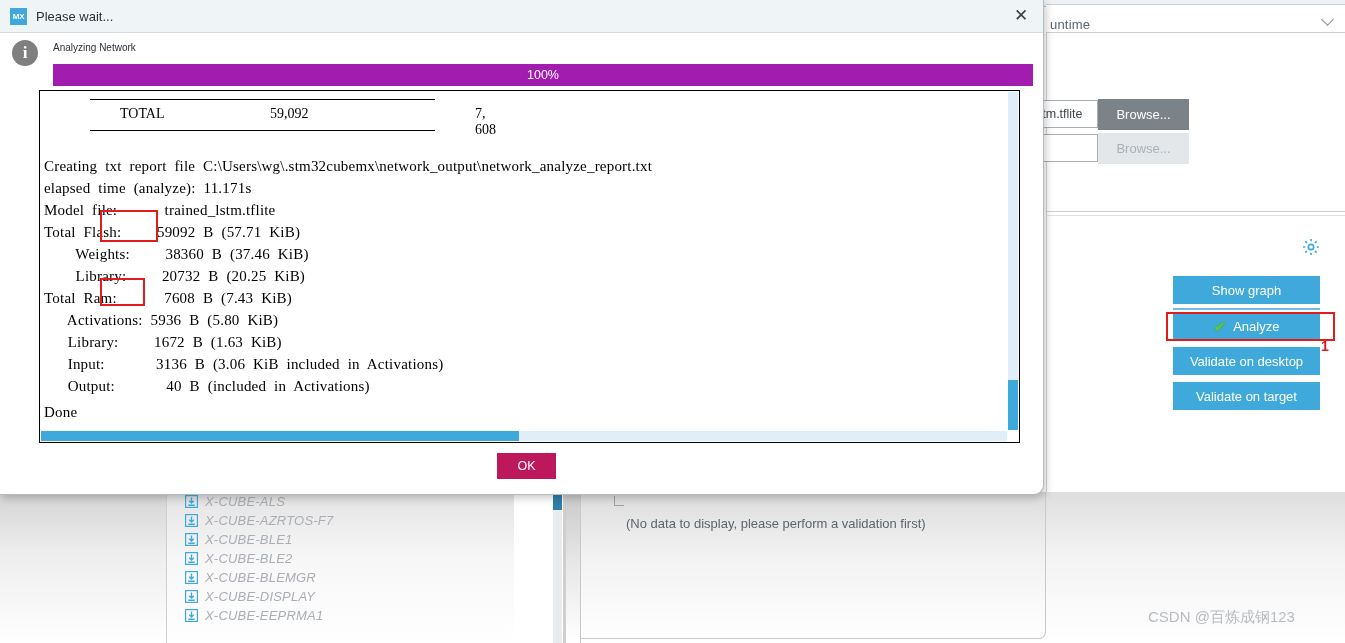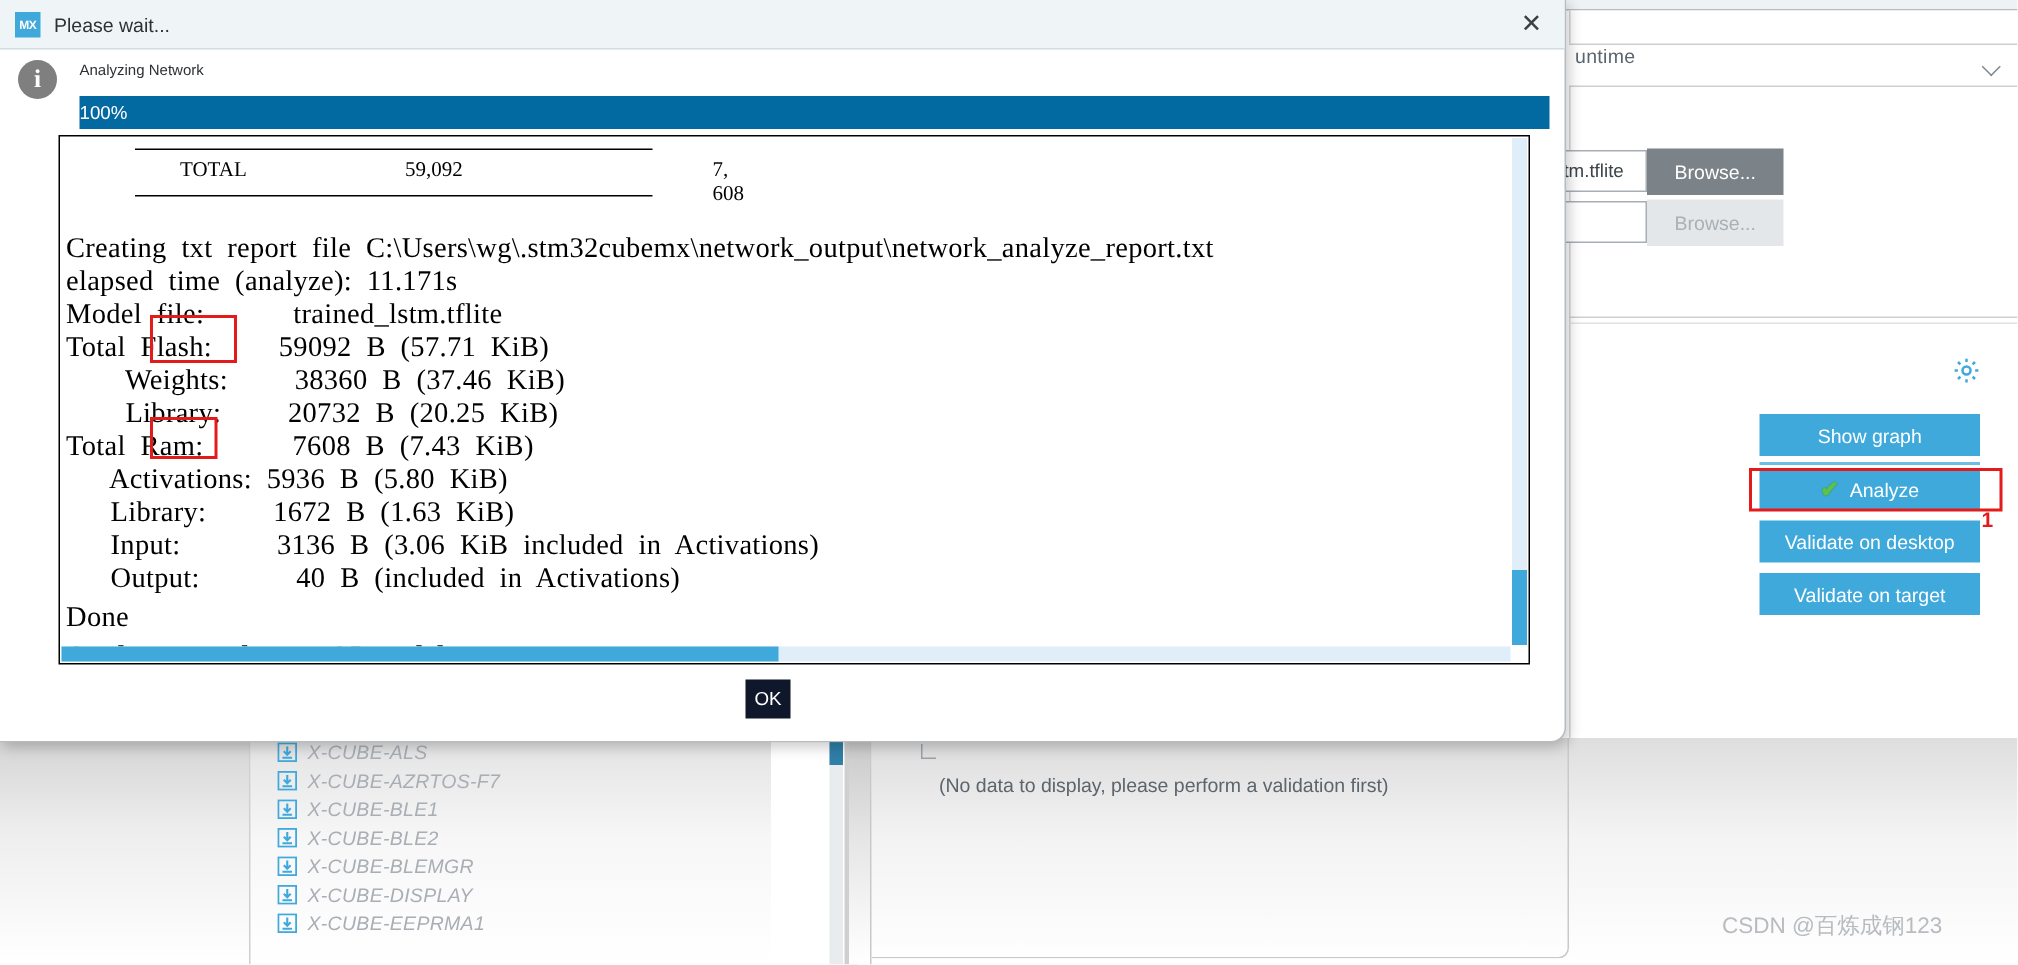--- a/index.html
+++ b/index.html
@@ -33,24 +33,24 @@
     opacity:.75;
   }
 
   
   .right-panel {
     position:absolute; left:1046px; top:7px; width:299px; height:636px;
     background:#ffffff;
     border-left:1px solid #d5d5d5;
   }
   .combo-row {
-    position:absolute; left:1046px; top:29px; width:299px; height:29px;
+    position:absolute; left:1046px; top:4px; width:299px; height:29px;
     border-top:1px solid #cfcfcf; border-bottom:1px solid #cfcfcf;
     background:#ffffff;
-    display:flex; align-items:flex-start;
+    display:flex; align-items:flex-end;
   }
   .combo-text {
     font-size:13px; color:#5a6570; padding-left:4px; letter-spacing:.2px;
   }
   .combo-caret {
     position:absolute; right:10px; top:9px; width:12px; height:12px;
   }
   .combo-caret::before{
     content:""; position:absolute; left:0; top:1px;
     width:8px; height:8px;
@@ -229,38 +229,38 @@
     line-height:26px; text-align:center;
     font-family:"Liberation Serif",serif;
   }
   .dlg-head-text {
     position:absolute; left:53px; top:42px;
     font-size:10px; color:#2c3136;
   }
 
   .progress {
     position:absolute; left:53px; top:64px; width:980px; height:22px;
-    background:#0369a1;
-    display:flex; align-items:center; justify-content:flex-start;
+    background:#a21caf;
+    display:flex; align-items:center; justify-content:center;
   }
   .progress-label { font-size:12.5px; color:#ffffff; }
 
   .log-box {
     position:absolute; left:39px; top:90px; width:981px; height:353px;
     background:#ffffff; border:1px solid #000000;
     overflow:hidden;
   }
   .log-inner {
     position:absolute; left:0; top:0; right:11px; bottom:11px;
     overflow:hidden;
   }
   pre.log {
     margin:0; padding:4px 0 0 4px;
     font-family:"Liberation Serif", serif;
-    font-size:19px; line-height:22px; color:#000000;
+    font-size:15px; line-height:22px; color:#000000;
     letter-spacing:.2px; white-space:pre;
   }
   .total-table {
     position:absolute; left:50px; top:8px; width:350px;
   }
   .tt-line { border-top:1.2px solid #000; width:345px; }
   .tt-row {
     position:relative; height:30px; font-family:"Liberation Serif",serif;
     font-size:14px; color:#000;
   }
@@ -282,22 +282,22 @@
 
   .hscroll {
     position:absolute; left:1px; bottom:1px; right:12px; height:10px;
     background:#dfeef8;
   }
   .hscroll .hthumb {
     position:absolute; left:0; top:0; height:10px; width:478px; background:#3FA9DC;
   }
 
   .ok-btn {
-    position:absolute; left:497px; top:453px; width:30px; height:26px;
-    background:#0f172a; color:#ffffff; font-size:12.5px;
+    position:absolute; left:497px; top:453px; width:59px; height:26px;
+    background:#be185d; color:#ffffff; font-size:12.5px;
     display:flex; align-items:center; justify-content:center;
     cursor:pointer;
   }
 </style>
 </head>
 <body>
 
 <div id="root">
 
   <div class="app-bg"></div>

